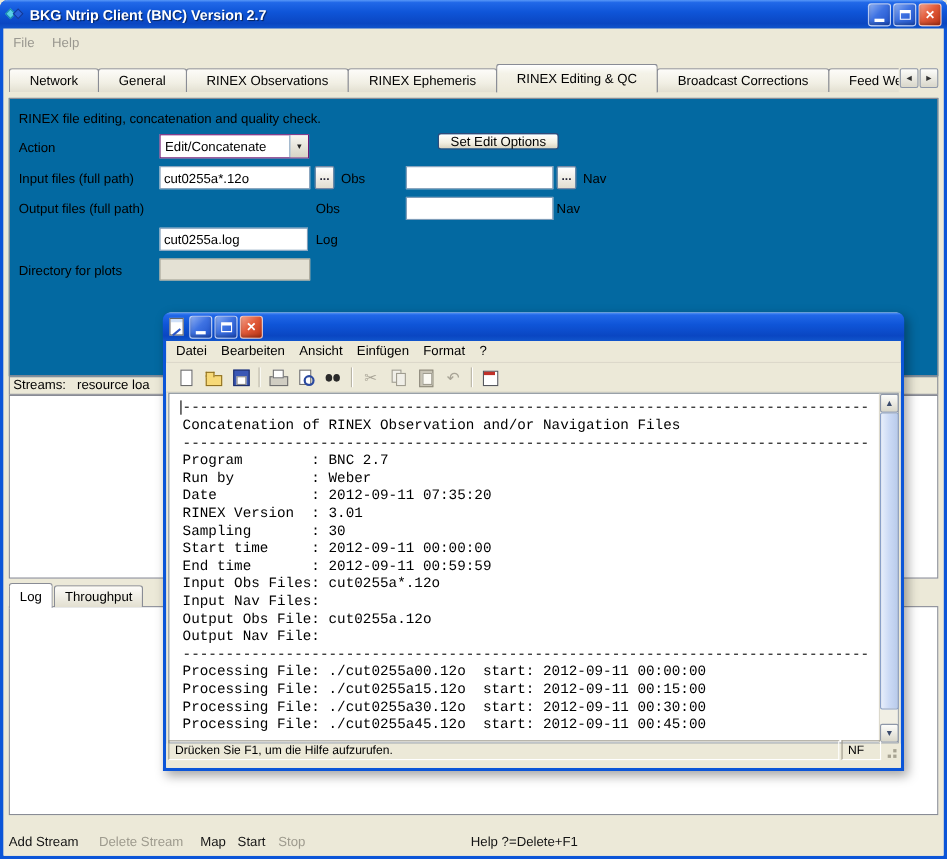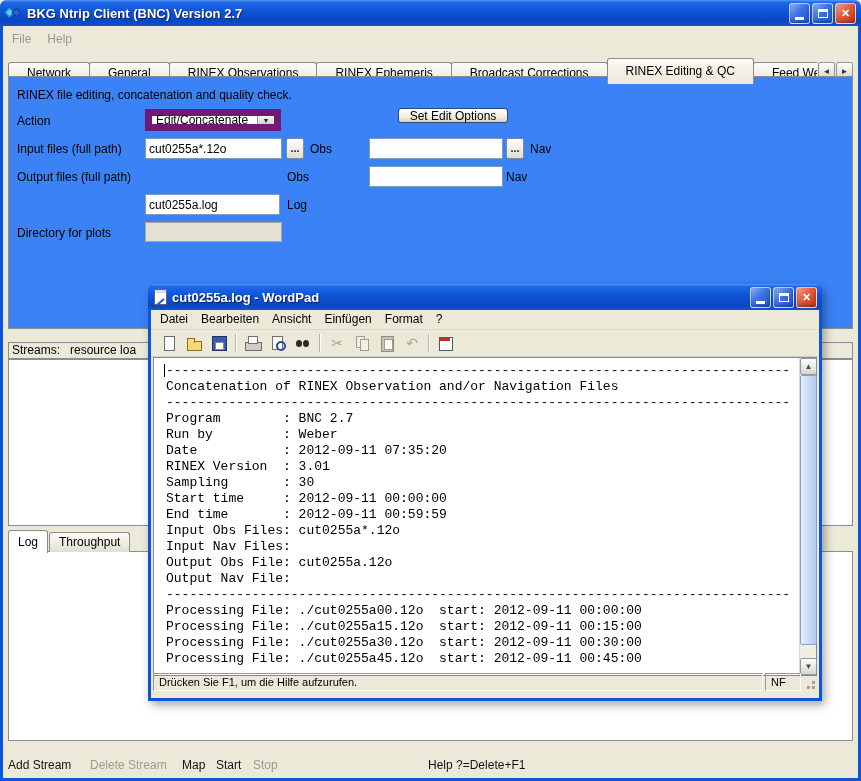--- a/index.html
+++ b/index.html
@@ -30,25 +30,25 @@
   .tabstrip{position:absolute;left:5px;right:5px;top:58px;height:26px;display:flex;align-items:flex-end}
   .tabs-clip{flex:1;overflow:hidden;display:flex;align-items:flex-end;height:26px;white-space:nowrap}
   .tab{flex:0 0 auto;height:22px;line-height:21px;padding:0 18px;font-size:12px;color:#000;
     background:linear-gradient(180deg,#fdfcf9 0%,#f1efe4 60%,#e2dfd0 100%);
     border:1px solid #898c95;border-bottom:none;border-radius:3px 3px 0 0;margin-right:-1px}
   .tab.active{height:27px;line-height:25px;margin-bottom:-1px;position:relative;z-index:3;
     background:linear-gradient(180deg,#ffffff 0%,#f4f2e8 30%,#ece9d8 100%)}
   .tab-scroll{width:17px;height:18px;margin:0 0 4px 1px;font-size:8px;display:flex;align-items:center;justify-content:center;
     background:linear-gradient(#fdfdfb,#d9d7ca);border:1px solid #8e97a8;border-radius:2px;color:#333}
 
-  .tab-panel{position:absolute;left:5px;right:5px;top:76px;height:253px;border:1px solid #898c95;background:#3b82f6;z-index:2}
+  .tab-panel{position:absolute;left:5px;right:5px;top:89px;height:253px;border:1px solid #898c95;background:#0369a1;z-index:2}
   .lbl{position:absolute;font-size:12px;color:#000;white-space:nowrap}
   .fld{position:absolute;height:21px;border:1px solid #7f9db9;background:#fff;font:12px "Liberation Sans",sans-serif;padding:0 3px}
   .fld:disabled{background:#e4e1d4;border-color:#a9a79a}
-  .combo{position:absolute;height:22px;border:7px solid #701a75;background:#fff;display:flex;align-items:center}
+  .combo{position:absolute;height:22px;border:1px solid #701a75;background:#fff;display:flex;align-items:center}
   .combo-text{flex:1;padding-left:4px;font-size:12px;white-space:nowrap;overflow:hidden}
   .combo-btn{width:17px;height:100%;background:linear-gradient(#f7f6f1,#d8d4c6);border-left:1px solid #7f9db9;
     font-size:7px;color:#222;display:flex;align-items:center;justify-content:center}
   .xp-btn{position:absolute;height:15px;font:12px "Liberation Sans",sans-serif;color:#000;
     background:linear-gradient(180deg,#ffffff,#f2efe2 60%,#d9d2bf);border:1px solid #2f4a7a;border-radius:3px}
   .dots-btn{position:absolute;width:18px;height:21px;font:bold 11px/7px "Liberation Sans",sans-serif;color:#223;text-align:center;
     background:linear-gradient(#ffffff,#e2ded0);border:1px solid #7a8aa5;border-radius:2px}
 
   .streams-bar{position:absolute;left:5px;right:5px;top:342px;height:17px;border:1px solid #898c95;background:#ece9d8;
     font-size:12px;line-height:15px;padding-left:3px;white-space:pre;overflow:hidden}
@@ -147,22 +147,22 @@
       <span class="dim">File</span>
       <span class="dim">Help</span>
     </div>
 
     <div class="tabstrip">
       <div class="tabs-clip">
         <span class="tab">Network</span>
         <span class="tab">General</span>
         <span class="tab">RINEX Observations</span>
         <span class="tab">RINEX Ephemeris</span>
+        <span class="tab active">RINEX Editing &amp; QC</span>
         <span class="tab">Broadcast Corrections</span>
-        <span class="tab active">RINEX Editing &amp; QC</span>
         <span class="tab">Feed Weber</span>
         <span class="tab">Seri</span>
       </div>
       <span class="tab-scroll">◄</span>
       <span class="tab-scroll">►</span>
     </div>
 
     <div class="tab-panel">
       <span class="lbl" style="left:8px;top:11px">RINEX file editing, concatenation and quality check.</span>
 
@@ -206,21 +206,20 @@
     <span class="action disabled" style="left:87px">Delete Stream</span>
     <span class="action" style="left:179px">Map</span>
     <span class="action" style="left:213px">Start</span>
     <span class="action disabled" style="left:250px">Stop</span>
     <span class="action" style="left:425px">Help ?=Delete+F1</span>
   </div>
 
   <div class="win wordpad-win">
     <div class="titlebar">
       <span class="wp-icon"></span>
-      <span class="title-text">cut0255a.log - WordPad</span>
       <span class="winbtns">
         <span class="wbtn min">
             <i></i>
           </span>
         <span class="wbtn max">
             <i></i>
           </span>
         <span class="wbtn close">✕</span>
       </span>
     </div>

